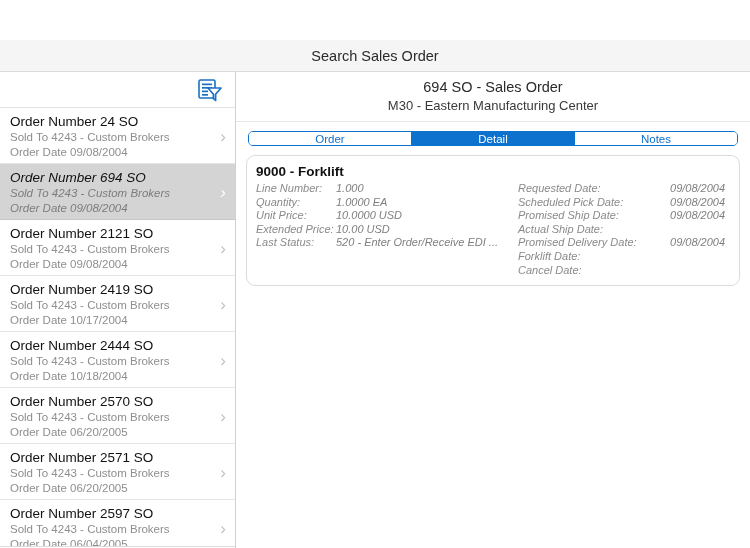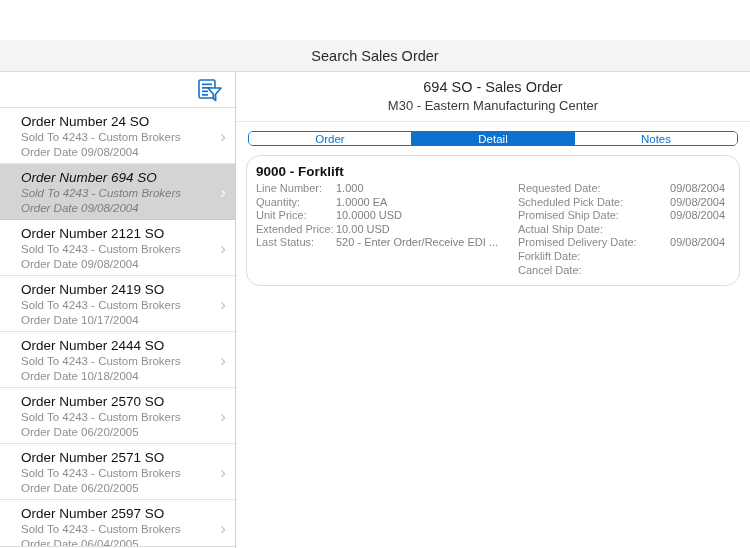--- a/index.html
+++ b/index.html
@@ -38,21 +38,21 @@
     height: 36px; flex: 0 0 36px;
     background: #ffffff;
     border-bottom: 1px solid #e2e2e2;
     display: flex; align-items: center; justify-content: flex-end;
     padding-right: 12px;
   }
   .filter-icon { width: 26px; height: 24px; display: block; cursor: pointer; }
 
   .list-wrap { flex: 1 1 auto; overflow: hidden; position: relative; background: #fff; }
   .row {
-    padding: 5px 10px 6px 21px;
+    padding: 5px 10px 6px 10px;
     border-bottom: 1px solid #e4e4e4;
     position: relative;
     background: #ffffff;
     height: 56px;
   }
   .row.selected { background: #d4d4d4; border-bottom-color: #c8c8c8; font-style: italic; }
   .row-title { font-size: 13.5px; color: #111; line-height: 17px; white-space: nowrap; }
   .row-sub { font-size: 11.5px; color: #8e8e8e; line-height: 15px; white-space: nowrap; }
   .row.selected .row-sub { color: #7d7d7d; }
   .chevron {
@@ -112,29 +112,29 @@
     font-size: 11.5px; color: #0d72ce; background: #ffffff;
     border-right: 1px solid #0d72ce; cursor: pointer; user-select: none;
   }
   .seg:last-child { border-right: none; }
   .seg.active { background: #0d72ce; color: #ffffff; }
 
   
   .card-wrap { padding: 0 10px; flex: 1 1 auto; min-height: 0; }
   .card {
     border: 1px solid #dcdcdc;
-    border-radius: 14px;
+    border-radius: 9px;
     background: #ffffff;
     padding: 6px 9px 8px 9px;
   }
   .card-title { font-size: 13.5px; color: #111; font-weight: bold; line-height: 19px; margin-bottom: 1px; }
   .card-cols { display: flex; }
   .col { flex: 1 1 50%; }
   .col.right-col { padding-left: 20px; }
-  .kv { display: flex; line-height: 13.6px; font-size: 11px; }
+  .kv { display: flex; line-height: 13.6px; font-size: 11px; font-style: italic; }
   .k { color: #8a8a8a; flex: 0 0 auto; }
   .col.left-col .k { width: 80px; }
   .col.right-col .k { width: 152px; }
   .v { color: #7f7f7f; white-space: nowrap; overflow: hidden; text-overflow: ellipsis; }
 </style>
 </head>
 <body>
 
 <div class="app">
 

